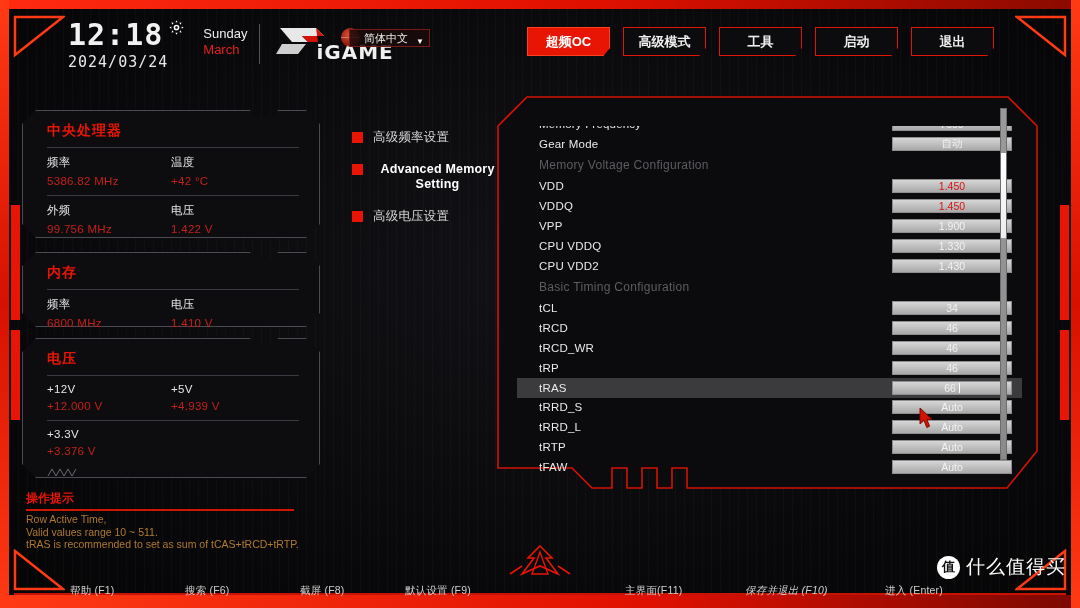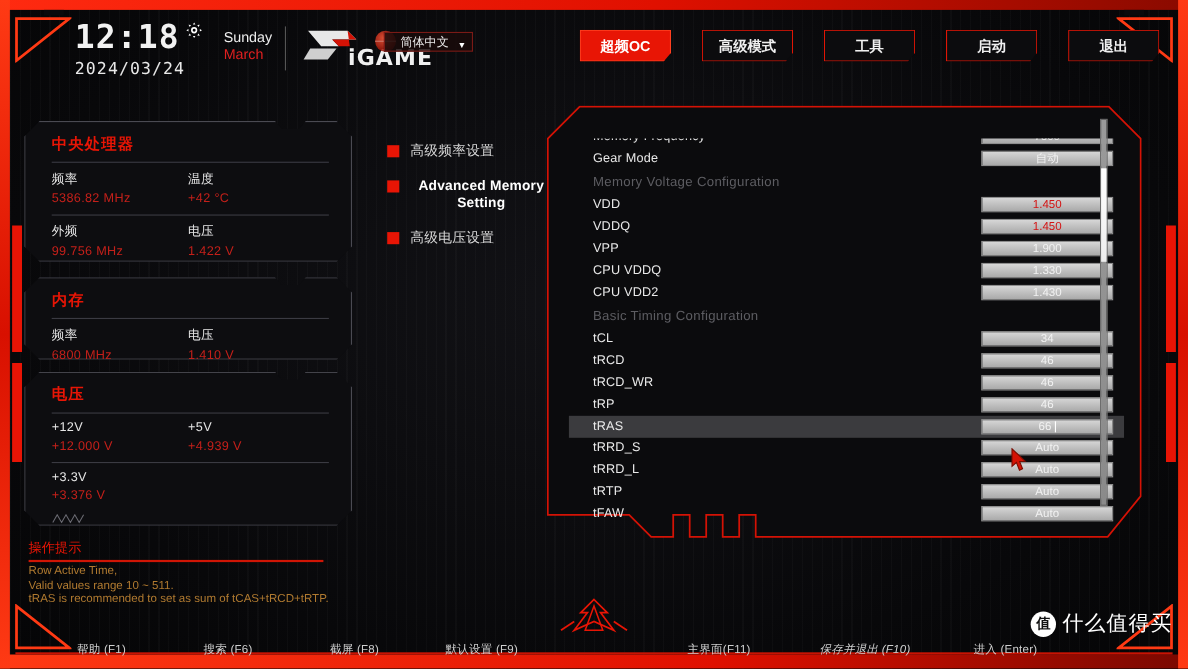--- a/index.html
+++ b/index.html
@@ -53,21 +53,21 @@
   
   .lang-box { position:absolute; left:349px; top:29px; display:flex; align-items:flex-end;
     border:1px solid #7a1a16; background:rgba(25,10,10,0.85); height:18px; padding:0 5px 0 14px; }
   .lang-globe { position:absolute; left:341px; top:28px; width:19px; height:19px; border-radius:50%;
     background: radial-gradient(circle at 40% 35%, #ff5a3c, #9c1408 70%); opacity:.85; }
   .lang-globe::after { content:""; position:absolute; left:0; top:9px; width:19px; height:1px; background:rgba(255,190,180,.6); }
   .lang-label { font-size:11px; color:#eaeaea; }
   .lang-caret { margin-left:8px; font-size:8px; color:#fff; }
 
   
-  .tabs { position:absolute; top:27px; left:527px; display:flex; gap:28px; }
+  .tabs { position:absolute; top:27px; left:527px; display:flex; gap:13px; }
   .tab { position:relative; width:83px; height:29px; display:flex; align-items:center; justify-content:center;
     font-size:13px; font-weight:bold; color:#f0f0f0; border:1.5px solid #e01505; background:#0c0c0e;
     clip-path: polygon(0 0, 100% 0, 100% 72%, 92% 100%, 0 100%); }
   .tab.active { background:#e81505; color:#fff; border-color:#ff4020; }
   .tab::after { content:""; position:absolute; right:-4px; bottom:-3px; width:9px; height:9px;
     border-right:1.5px solid #e01505; border-bottom:1.5px solid #e01505; }
   .tab.active::after { border-color:#e81505; }
 
   
   .card { position:absolute; left:22px; width:298px; background:#0d0d10;
@@ -75,21 +75,21 @@
     clip-path: polygon(14px 0, 228px 0, 234px 7px, 250px 7px, 256px 0, 284px 0, 298px 14px,
                        298px calc(100% - 14px), 284px 100%, 14px 100%, 0 calc(100% - 14px), 0 14px); }
   .card-title { font-size:14px; font-weight:bold; color:#e81505; padding:11px 0 0 24px; letter-spacing:1px; }
   .card-hr { height:1px; background:#3a3a42; margin:7px 20px 0 24px; }
   .kv-row { display:flex; padding:7px 20px 0 24px; }
   .kv-col { width:124px; }
   .kv-key { font-size:11.5px; color:#e6e6e6; letter-spacing:.3px; }
   .kv-val { font-size:11.5px; color:#c4201a; margin-top:5px; letter-spacing:.3px; }
   .card-zig { margin:6px 0 0 24px; }
 
-  .hint-title { position:absolute; left:26px; top:490px; font-size:12px; font-weight:normal; color:#e81505; }
+  .hint-title { position:absolute; left:26px; top:490px; font-size:12px; font-weight:bold; color:#e81505; }
   .hint-hr { position:absolute; left:26px; top:509px; width:268px; height:1.5px; background:#d01505; }
   .hint-body { position:absolute; left:26px; top:513px; width:280px; font-size:10.5px; color:#b07a30; line-height:12.5px; }
 
   
   .menu { position:absolute; left:352px; top:130px; width:150px; }
   .menu-item { display:flex; align-items:flex-start; margin-bottom:17px; cursor:default;text-align:center; }
   .menu-bullet { width:11px; height:11px; background:#e81505; flex:0 0 auto; margin-top:2px; }
   .menu-label { font-size:12.5px; color:#d8d8d8; margin-left:10px; line-height:15px; letter-spacing:.2px; }
   .menu-item.active .menu-label { color:#ffffff; font-weight:bold; }
 

